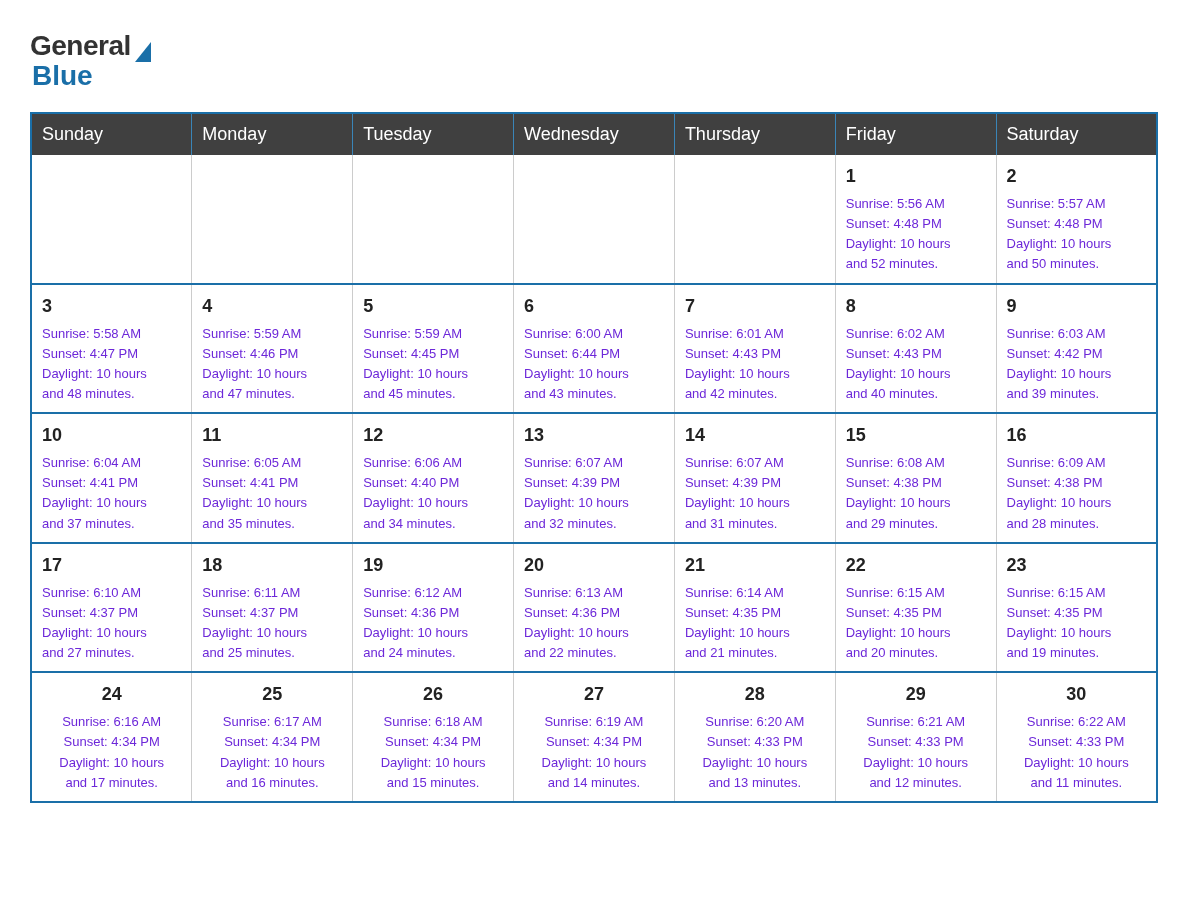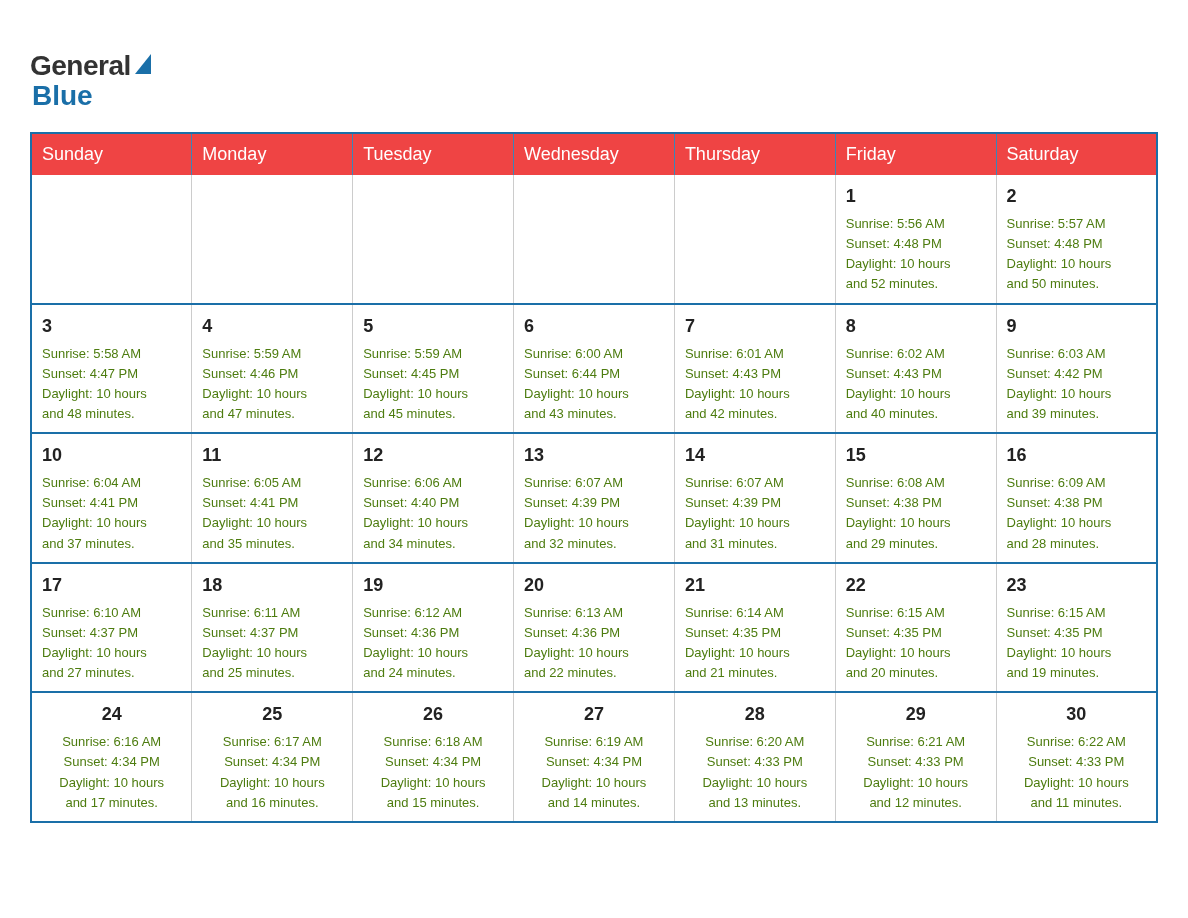--- a/index.html
+++ b/index.html
@@ -17,22 +17,21 @@
       margin-bottom: 20px;
     }
     .logo {
       display: flex;
       flex-direction: column;
       align-items: flex-start;
       margin-top: 10px;
     }
     .logo-top {
       display: flex;
-      align-items: center;
-      margin-top: 20px;
+      align-items: flex-end;
     }
     .logo-general {
       font-size: 28px;
       font-weight: bold;
       color: #333;
       letter-spacing: -0.5px;
     }
     .logo-triangle {
       width: 0;
       height: 0;
@@ -62,21 +61,21 @@
       font-size: 24px;
       color: #444;
       margin-top: 6px;
     }
     .calendar-table {
       width: 100%;
       border-collapse: collapse;
       border: 2px solid #1a6fa8;
     }
     .calendar-table th {
-      background-color: #ef4444;
+      background-color: #404040;
       color: #fff;
       font-size: 18px;
       font-weight: normal;
       padding: 10px 10px;
       text-align: left;
       border-right: 1px solid #3a85b8;
     }
     .calendar-table th:last-child {
       border-right: none;
     }
@@ -100,21 +99,21 @@
     }
     .day-number {
       font-size: 18px;
       font-weight: bold;
       color: #222;
       margin-bottom: 4px;
       display: block;
     }
     .day-info {
       font-size: 13px;
-      color: #4d7c0f;
+      color: #6d28d9;
       line-height: 1.55;
     }
     .empty-cell {
       background: #fff;
     }
   </style>
 </head>
 <body>
 
 <div class="header-area">

